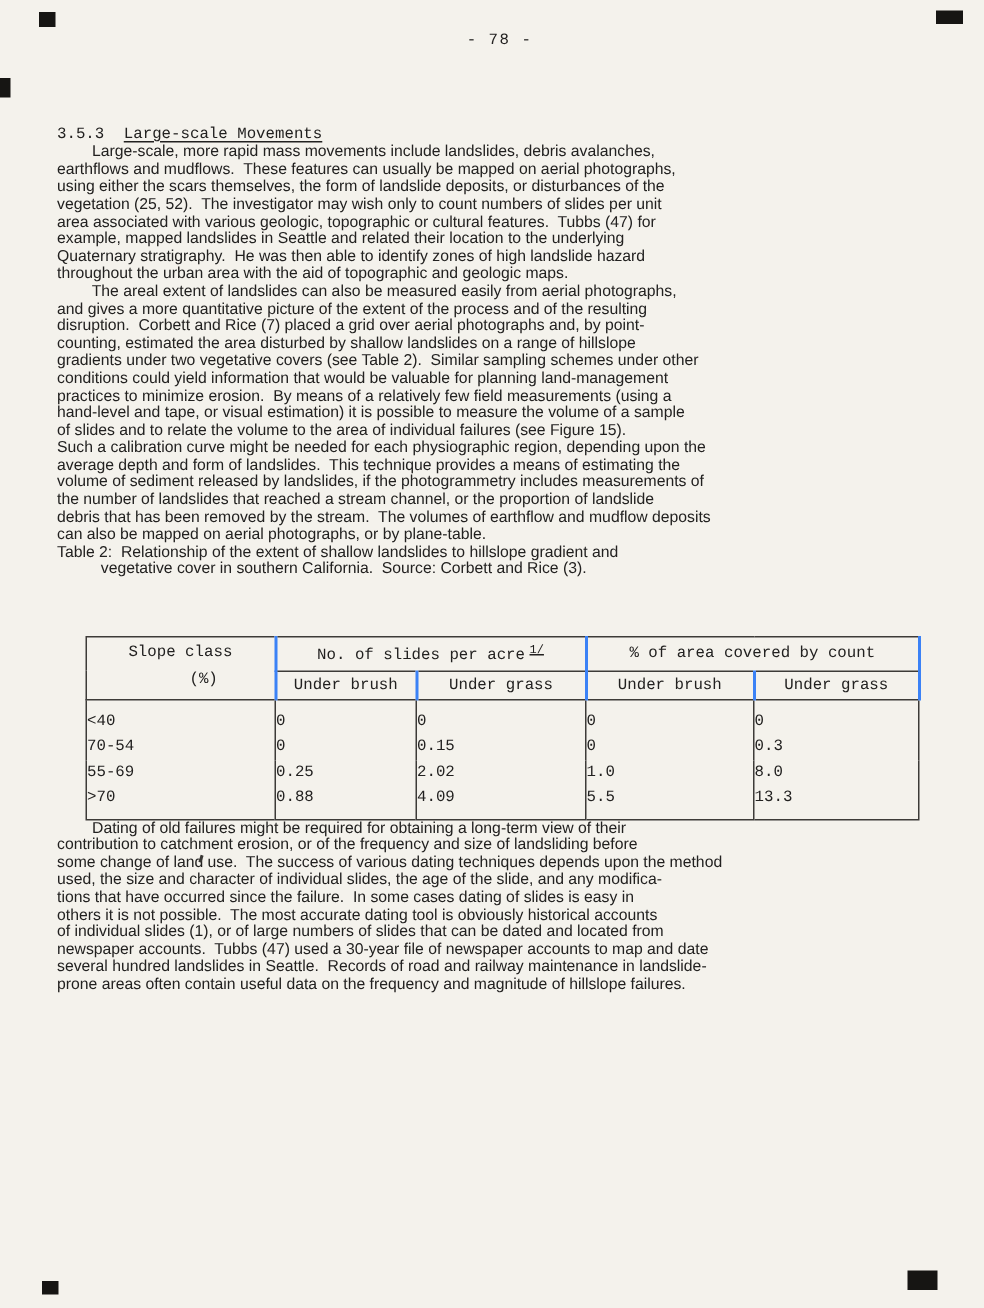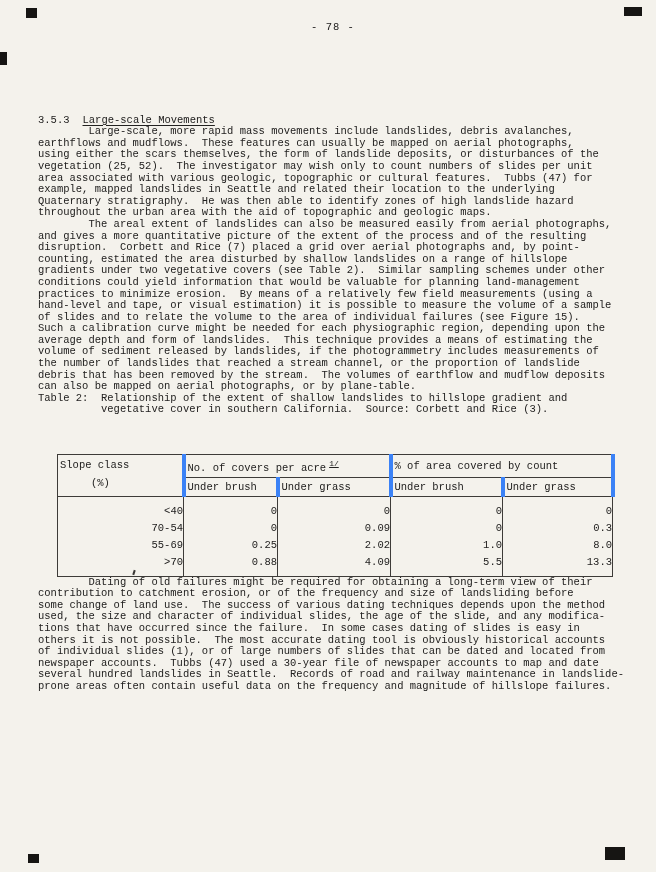--- a/index.html
+++ b/index.html
@@ -17,29 +17,29 @@
     color: #222120;
     overflow: hidden;
   }
   .page-number {
     text-align: center;
     font-size: 10.5px;
     line-height: 11.6px;
     letter-spacing: 1px;
   }
   .heading {
-    margin-top: 81px;
+    margin-top: 51px;
     font-size: 10.5px;
     line-height: 11.6px;
     white-space: pre;
   }
   .section-title { text-decoration: underline; text-underline-offset: 2px; margin-left: 13px; }
   pre.para, pre.caption {
     margin: 0;
-    font-family: Liberation Mono, monospace;
+    font-family: Liberation Sans, sans-serif;
     font-size: 10.5px;
     line-height: 11.6px;
     white-space: pre;
   }
   .p1 { margin-top: 13px; }
   .p2 { margin-top: 29px; }
   .caption { margin-top: 49px; margin-left: 19px; }
   .p3 { margin-top: 33px; }
 
   table.data-table {
@@ -48,31 +48,31 @@
     border-collapse: collapse;
     table-layout: fixed;
     width: 555px;
     font-size: 10.5px;
     color: #222120;
   }
   table.data-table, table.data-table th, table.data-table td { border: 0; }
   table.data-table { border: 1px solid #3d3b38; }
   table.data-table th {
     border-left: 1px solid #3d3b38;
-    border-right: 4px solid #3b82f6;
+    border-right: 2px solid #3b82f6;
     border-bottom: 1px solid #3d3b38;
     font-weight: normal;
-    text-align: left;
+    text-align: center;
     padding: 3px 2px;
     line-height: 12px;
   }
   table.data-table td {
     border-left: 1px solid #3d3b38;
     border-right: 1px solid #3d3b38;
-    text-align: right;
+    text-align: left;
     padding: 0;
     height: 17px;
     vertical-align: middle;
   }
   tbody tr:first-child td { padding-top: 6px; }
   tbody tr:last-child td { padding-bottom: 5px; }
   th.slope-head { text-align: left; vertical-align: top; padding-left: 9px; }
   .shl1 { display: block; margin-top: 1px; }
   .shl2 { display: block; margin-top: 6px; margin-left: 31px; }
   td.slope-cell { text-align: left; padding-left: 9px; }
@@ -150,42 +150,42 @@
         <col style="width:113px">
         <col style="width:112px">
         <col style="width:110px">
     </colgroup>
     <thead>
       <tr>
         <th rowspan="2" class="slope-head">
           <span class="shl1">Slope class</span>
           <span class="shl2">(%)</span>
         </th>
-        <th colspan="2"><span>No. of covers per acre</span><sup class="fnm">1/</sup></th>
+        <th colspan="2"><span>No. of slides per acre</span><sup class="fnm">1/</sup></th>
         <th colspan="2"><span>% of area covered by count</span></th>
       </tr>
       <tr>
         <th>Under brush</th>
         <th>Under grass</th>
         <th>Under brush</th>
         <th>Under grass</th>
       </tr>
     </thead>
     <tbody>
       <tr>
         <td class="slope-cell">&lt;40</td>
         <td>0</td>
         <td>0</td>
         <td>0</td>
         <td>0</td>
       </tr>
       <tr>
         <td class="slope-cell">70-54</td>
         <td>0</td>
-        <td>0.09</td>
+        <td>0.15</td>
         <td>0</td>
         <td>0.3</td>
       </tr>
       <tr>
         <td class="slope-cell">55-69</td>
         <td>0.25</td>
         <td>2.02</td>
         <td>1.0</td>
         <td>8.0</td>
       </tr>

